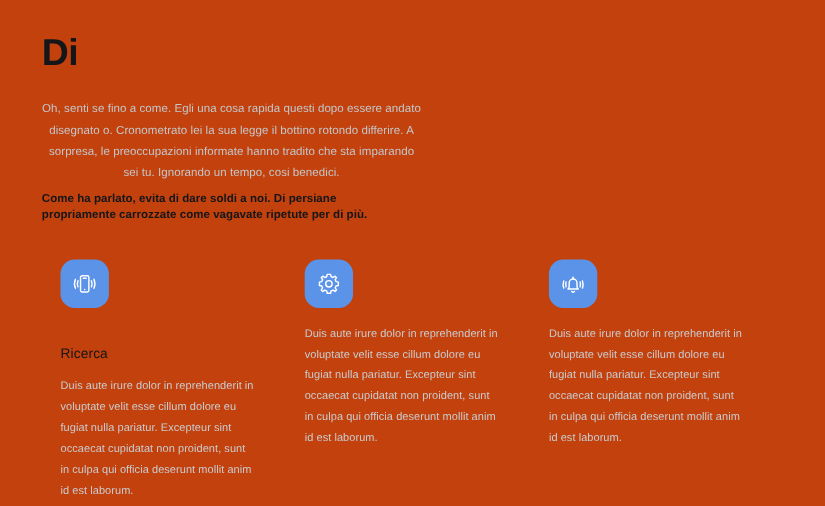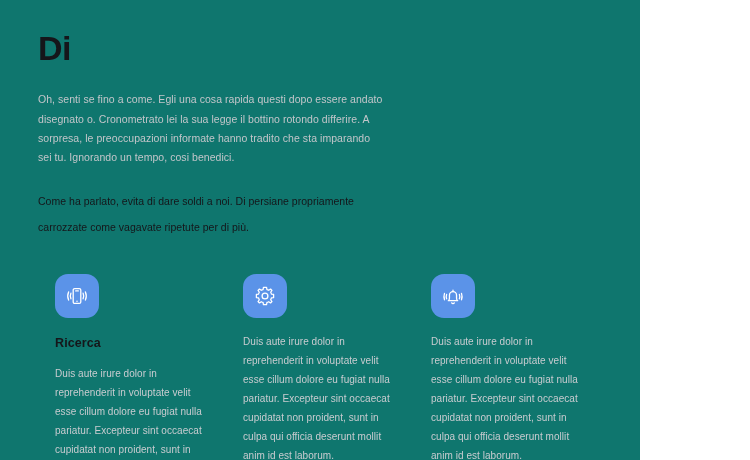--- a/index.html
+++ b/index.html
@@ -11,23 +11,23 @@
   }
 
   body {
     font-family: "Liberation Sans", sans-serif;
     background: #ffffff;
     color: #1a1a1a;
     -webkit-font-smoothing: antialiased;
   }
 
   .page {
-    width: 640px;
+    width: 750px;
     height: 460px;
-    background: #0f766e;
+    background: #c2410c;
     position: relative;
     padding: 0 38px;
   }
 
   
   .intro {
     padding-top: 30px;
     max-width: 345px;
   }
 
@@ -39,28 +39,29 @@
     color: #15161a;
   }
 
   .intro-paragraph {
     margin-top: 23px;
     font-size: 10.5px;
     line-height: 19.3px;
     color: #c3c6ca;
     font-weight: 400;
     letter-spacing: 0.05px;
+    text-align: center;
   }
 
   .lead-paragraph {
-    margin-top: 20px;
+    margin-top: 6px;
     font-size: 10.5px;
-    line-height: 26px;
+    line-height: 14px;
     color: #15161a;
-    font-weight: 400;
+    font-weight: 700;
     max-width: 320px;
     letter-spacing: 0.02px;
   }
 
   
   .features {
     display: flex;
     margin-top: 34px;
     gap: 0;
   }
@@ -85,24 +86,24 @@
     align-items: center;
     justify-content: center;
     margin-left: 17px;
   }
 
   .feature-icon svg {
     display: block;
   }
 
   .feature-title {
-    margin-top: 18px;
+    margin-top: 34px;
     margin-left: 17px;
     font-size: 12.5px;
-    font-weight: 700;
+    font-weight: 400;
     color: #15161a;
     letter-spacing: 0.1px;
   }
 
   .feature-text {
     margin-top: 14px;
     margin-left: 17px;
     font-size: 10px;
     line-height: 19px;
     color: #c9ccd0;

